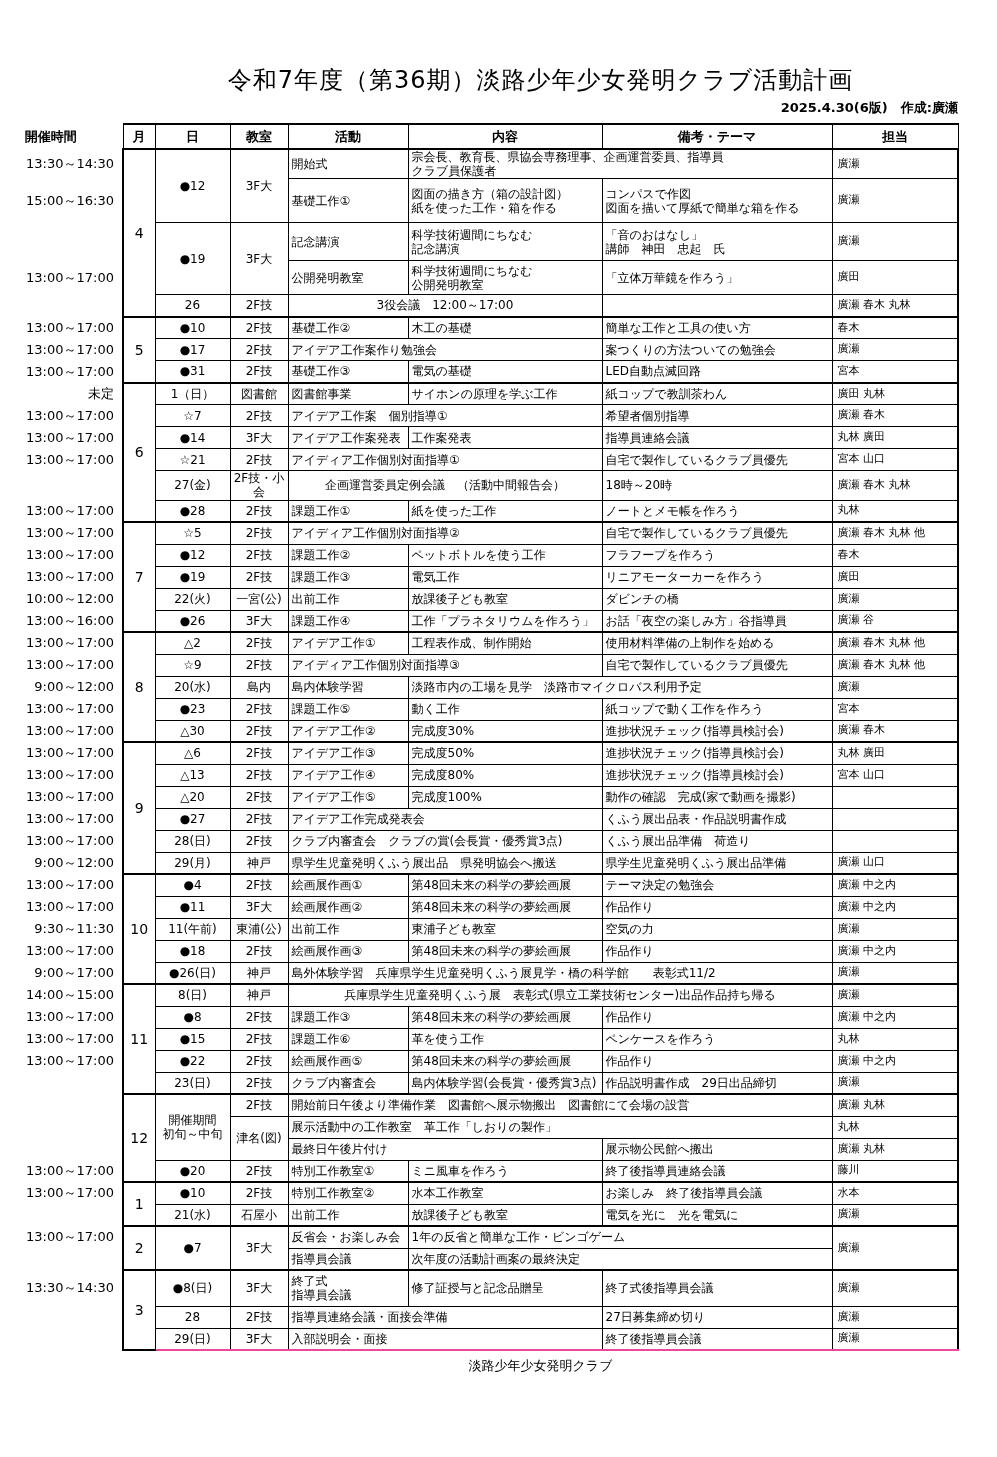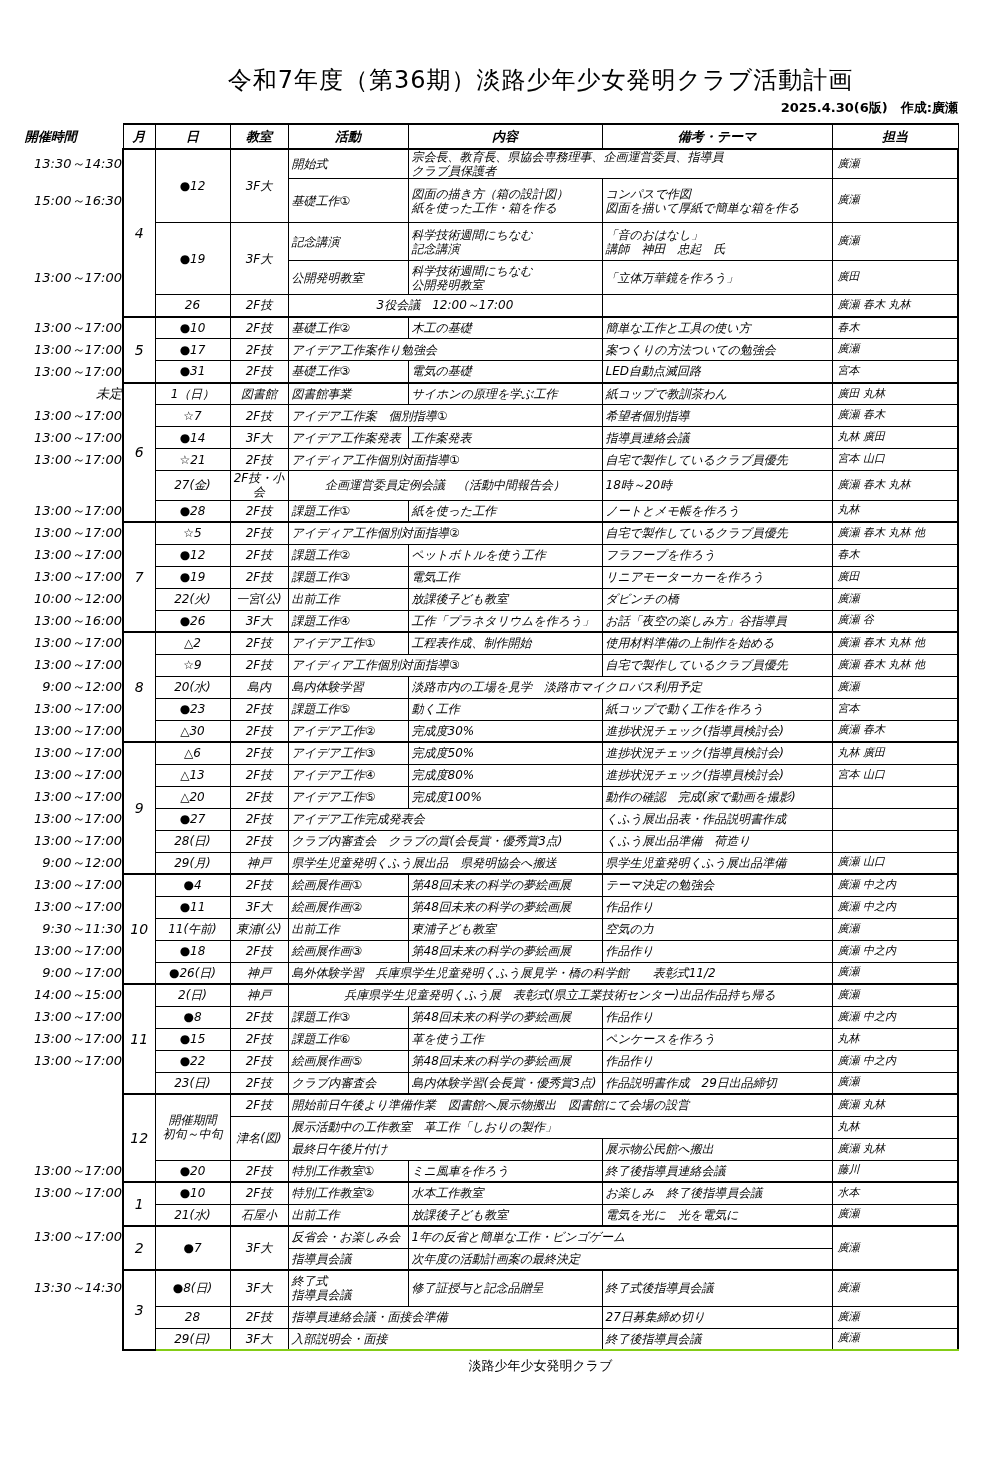--- a/index.html
+++ b/index.html
@@ -11,34 +11,33 @@
   .title{
     margin:66px 0 0 123px;width:835px;text-align:center;
     font-size:24px;font-weight:normal;letter-spacing:1px;line-height:1.2;
   }
   .meta{
     width:958px;text-align:right;font-size:13px;font-weight:bold;margin-top:4px;
   }
   table{
     border-collapse:collapse;table-layout:fixed;margin-top:6px;
     width:958px;
-    font-style:italic;
   }
   td{
     padding:0 3px;box-sizing:border-box;overflow:hidden;
     vertical-align:middle;font-size:12px;line-height:1.18;
     white-space:pre-line;
   }
   td:not(.time){border:1px solid #000;}
   tr.hd td:not(.time){border-top:2px solid #000;font-weight:bold;text-align:center;font-size:13px;}
   tr.grp td:not(.time){border-top:2px solid #000;}
-  tr:last-child td:not(.time){border-bottom:2px solid #84cc16;}
+  tr:last-child td:not(.time){border-bottom:2px solid #ec4899;}
   td.bb{border-bottom:2px solid #000;}
   .time{
-    border:none;text-align:right;padding-right:0;font-size:13px;white-space:nowrap;
+    border:none;text-align:right;padding-right:8px;font-size:13px;white-space:nowrap;
   }
   .time.hdr{text-align:center;font-weight:bold;padding-right:24px;}
   .month{text-align:center;font-size:14px;border-left:2px solid #000 !important;}
   .day,.room{text-align:center;}
   .act,.cont,.note{text-align:left;}
   .staff{text-align:left;font-size:11px;border-right:2px solid #000 !important;padding-left:5px;}
   .a-c{text-align:center;margin-left:23px;}
   .footer{
     margin-left:123px;width:835px;text-align:center;font-size:13px;margin-top:6px;
   }
@@ -377,21 +376,21 @@
       <tr style="height: 22px;">
         <td class="time">9:00～17:00</td>
         <td class="day">●26(日)</td>
         <td class="room">神戸</td>
         <td class="act" colspan="3">島外体験学習　兵庫県学生児童発明くふう展見学・橋の科学館　　表彰式11/2</td>
         <td class="staff">廣瀬</td>
       </tr>
       <tr class="grp" style="height: 22px;">
         <td class="time">14:00～15:00</td>
         <td class="month" rowspan="5">11</td>
-        <td class="day">2(日)</td>
+        <td class="day">8(日)</td>
         <td class="room">神戸</td>
         <td class="act a-c" colspan="3">兵庫県学生児童発明くふう展　表彰式(県立工業技術センター)出品作品持ち帰る</td>
         <td class="staff">廣瀬</td>
       </tr>
       <tr style="height: 22px;">
         <td class="time">13:00～17:00</td>
         <td class="day">●8</td>
         <td class="room">2F技</td>
         <td class="act">課題工作③</td>
         <td class="cont">第48回未来の科学の夢絵画展</td>

